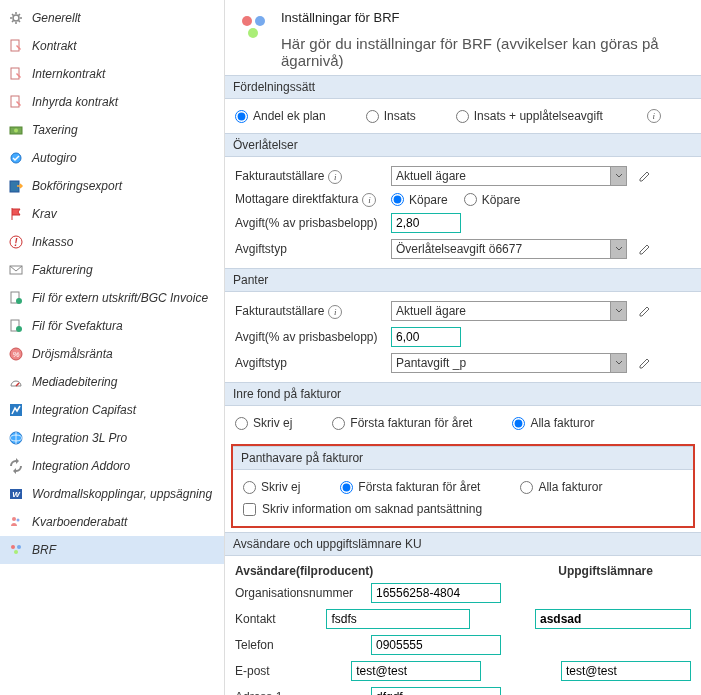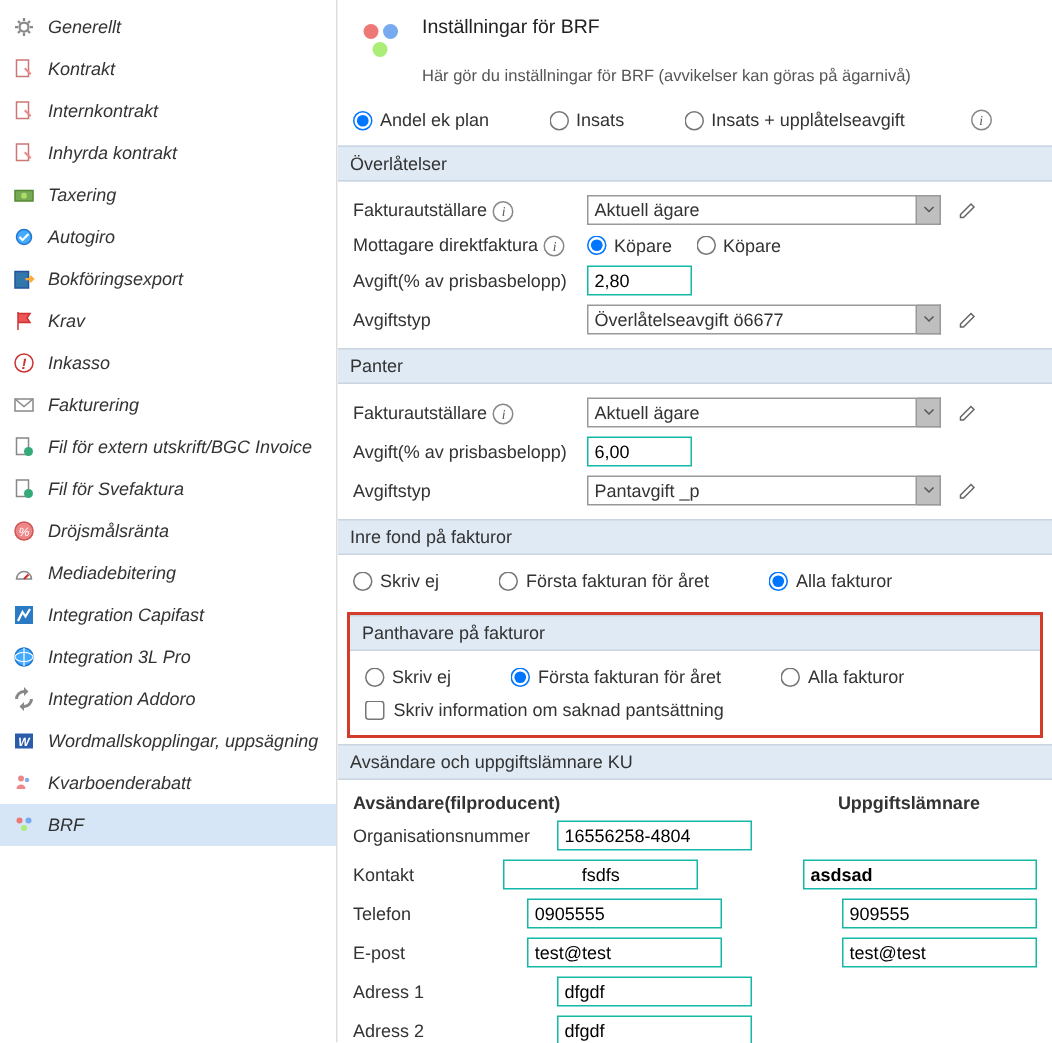--- a/index.html
+++ b/index.html
@@ -6,21 +6,21 @@
 body { font-family: "Segoe UI", Arial, sans-serif; font-size: 12px; color: #333; background: #fff; width: 701px; height: 695px; overflow: hidden; display: flex; }
 .sidebar { width: 225px; background: #fff; border-right: 1px solid #ddd; padding-top: 4px; }
 .sidebar-item { display: flex; align-items: center; padding: 6px 8px; cursor: pointer; gap: 8px; font-style: italic; }
 .sidebar-item.active { background: #d7e6f7; }
 .sidebar-icon { width: 16px; height: 16px; flex-shrink: 0; display: flex; align-items: center; justify-content: center; }
 .sidebar-label { font-size: 12px; color: #333; }
 .main { flex: 1; background: #fff; overflow-y: auto; }
 .header { display: flex; align-items: flex-start; gap: 10px; padding: 10px 10px 6px 10px; }
 .header-icon { width: 36px; height: 36px; flex-shrink: 0; }
 .header-title { font-weight: normal; font-size: 13px; color: #222; }
-.header-sub { font-size: 11px; color: #555; margin-top: 20px; }
+.header-sub { font-size: 15px; color: #555; margin-top: 10px; }
 .section-header { background: #e0eaf5; padding: 4px 8px; font-size: 12px; color: #333; border-top: 1px solid #c8d4e2; border-bottom: 1px solid #c8d4e2; }
 .section-body { padding: 6px 10px; }
 .radio-row { display: flex; align-items: center; gap: 40px; padding: 4px 0; }
 .radio-group { display: flex; align-items: center; gap: 5px; }
 .radio-group input[type="radio"] { margin: 0; }
 .form-row { display: flex; align-items: center; padding: 3px 0; gap: 6px; }
 .form-label { width: 150px; font-size: 12px; color: #333; }
 .info-icon { width: 14px; height: 14px; border: 1px solid #888; border-radius: 50%; display: inline-flex; align-items: center; justify-content: center; font-size: 9px; font-style: italic; font-family: Georgia, serif; color: #555; margin-left: 4px; }
 .text-input { border: 1px solid #14b8a6; padding: 2px 4px; font-size: 12px; height: 20px; }
 .text-input.small { width: 70px; }
@@ -231,20 +231,21 @@
           <circle cx="25" cy="11" r="5" fill="#7ae"></circle>
           <circle cx="18" cy="23" r="5" fill="#ae7"></circle>
         </svg>
       </div>
     <div>
       <div class="header-title">Inställningar för BRF</div>
       <div class="header-sub">Här gör du inställningar för BRF (avvikelser kan göras på ägarnivå)</div>
     </div>
   </div>
 
+  <div class="section-header">Fördelningssätt</div>
   <div class="section-body">
     <div class="radio-row">
       <label class="radio-group">
           <input type="radio" name="ford" checked="" style="">
           <span>Andel ek plan</span>
         </label>
       <label class="radio-group">
           <input type="radio" name="ford" style="">
           <span>Insats</span>
         </label>
@@ -398,29 +399,28 @@
       <div class="col" style="margin-left:185px">
         <div class="col-header">Uppgiftslämnare</div>
       </div>
     </div>
     <div class="form-row">
       <span class="form-label" style="width:130px">Organisationsnummer</span>
       <input class="text-input" style="width: 130px;" value="16556258-4804">
     </div>
     <div class="form-row">
       <span class="form-label" style="width:130px">Kontakt</span>
-      <input class="text-input" style="width: 130px; text-align: center;" value="fsdfs">
+      <input class="text-input" style="width: 144px;" value="fsdfs">
       <span style="width:80px"></span>
       <input class="text-input" style="width: 156px; font-weight: bold;" value="asdsad">
     </div>
     <div class="form-row">
       <span class="form-label" style="width:130px">Telefon</span>
       <input class="text-input" style="width: 130px;" value="0905555">
       <span style="width:80px"></span>
-      <input class="text-input" style="width: 130px;" value="909555">
     </div>
     <div class="form-row">
       <span class="form-label" style="width:130px">E-post</span>
       <input class="text-input" style="width: 130px;" value="test@test">
       <span style="width:80px"></span>
       <input class="text-input" style="width: 130px;" value="test@test">
     </div>
     <div class="form-row">
       <span class="form-label" style="width:130px">Adress 1</span>
       <input class="text-input" style="width: 130px;" value="dfgdf">

